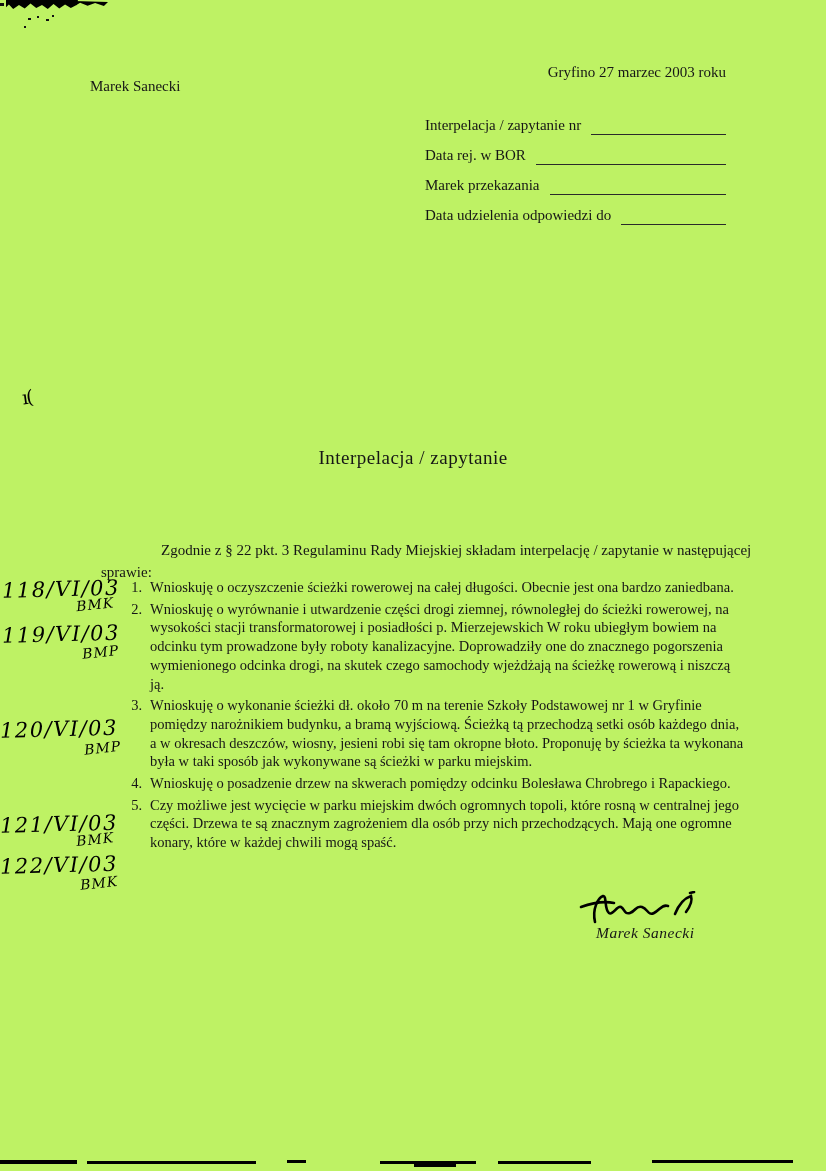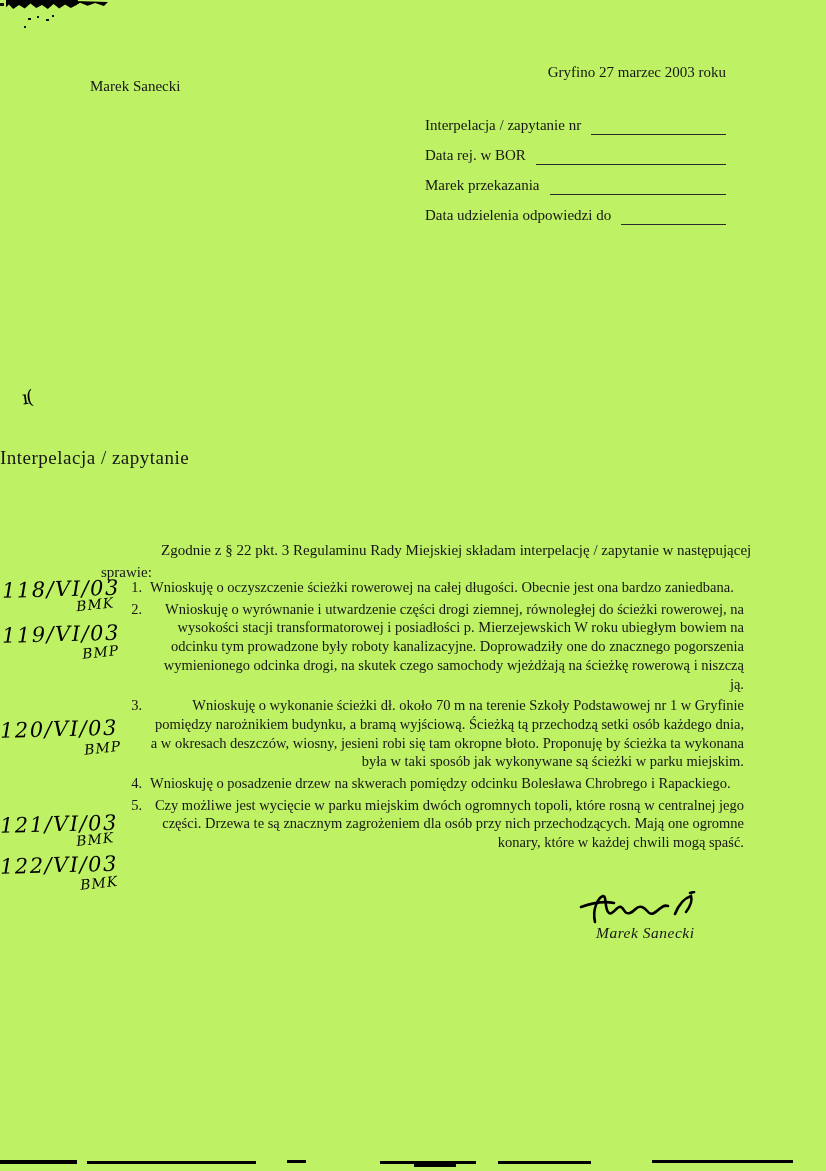--- a/index.html
+++ b/index.html
@@ -70,32 +70,32 @@
   }
   .mn1 { left: 2px;  top: 577px; }  .mn1 .margin-code { margin-left: 74px; margin-top: -6px; }
   .mn2 { left: 2px;  top: 622px; }  .mn2 .margin-code { margin-left: 80px; margin-top: -3px; }
   .mn3 { left: 0px;  top: 717px; }  .mn3 .margin-code { margin-left: 84px; margin-top: -2px; }
   .mn4 { left: 0px;  top: 812px; }  .mn4 .margin-code { margin-left: 76px; margin-top: -6px; }
   .mn5 { left: 0px;  top: 853px; }  .mn5 .margin-code { margin-left: 80px; margin-top: -3px; }
 
   
   .title {
     position: absolute; left: 0; top: 447px; width: 826px; margin: 0;
-    font-size: 19px; font-weight: normal; letter-spacing: 0.5px;
+    text-align: center; font-size: 19px; font-weight: normal; letter-spacing: 0.5px;
   }
   .intro {
     position: absolute; left: 85px; top: 523px; width: 658px; margin: 16px;
     font-size: 15px; line-height: 22px; text-indent: 60px;
   }
 
   
   .items { position: absolute; left: 112px; top: 578px; width: 632px; }
   .item { display: flex; margin-bottom: 3px; font-size: 14.5px; line-height: 18.7px; }
   .item .num { width: 30px; text-align: right; flex-shrink: 0; }
-  .item .txt { margin-left: 8px; text-align: right; }
+  .item .txt { margin-left: 8px; }
 
   
   .sig-scrawl { position: absolute; left: 578px; top: 891px; }
   .sig-name {
     position: absolute; left: 596px; top: 924px; font-size: 15.5px;
     font-style: italic; letter-spacing: 0.5px;
   }
 </style>
 </head>
 <body>

